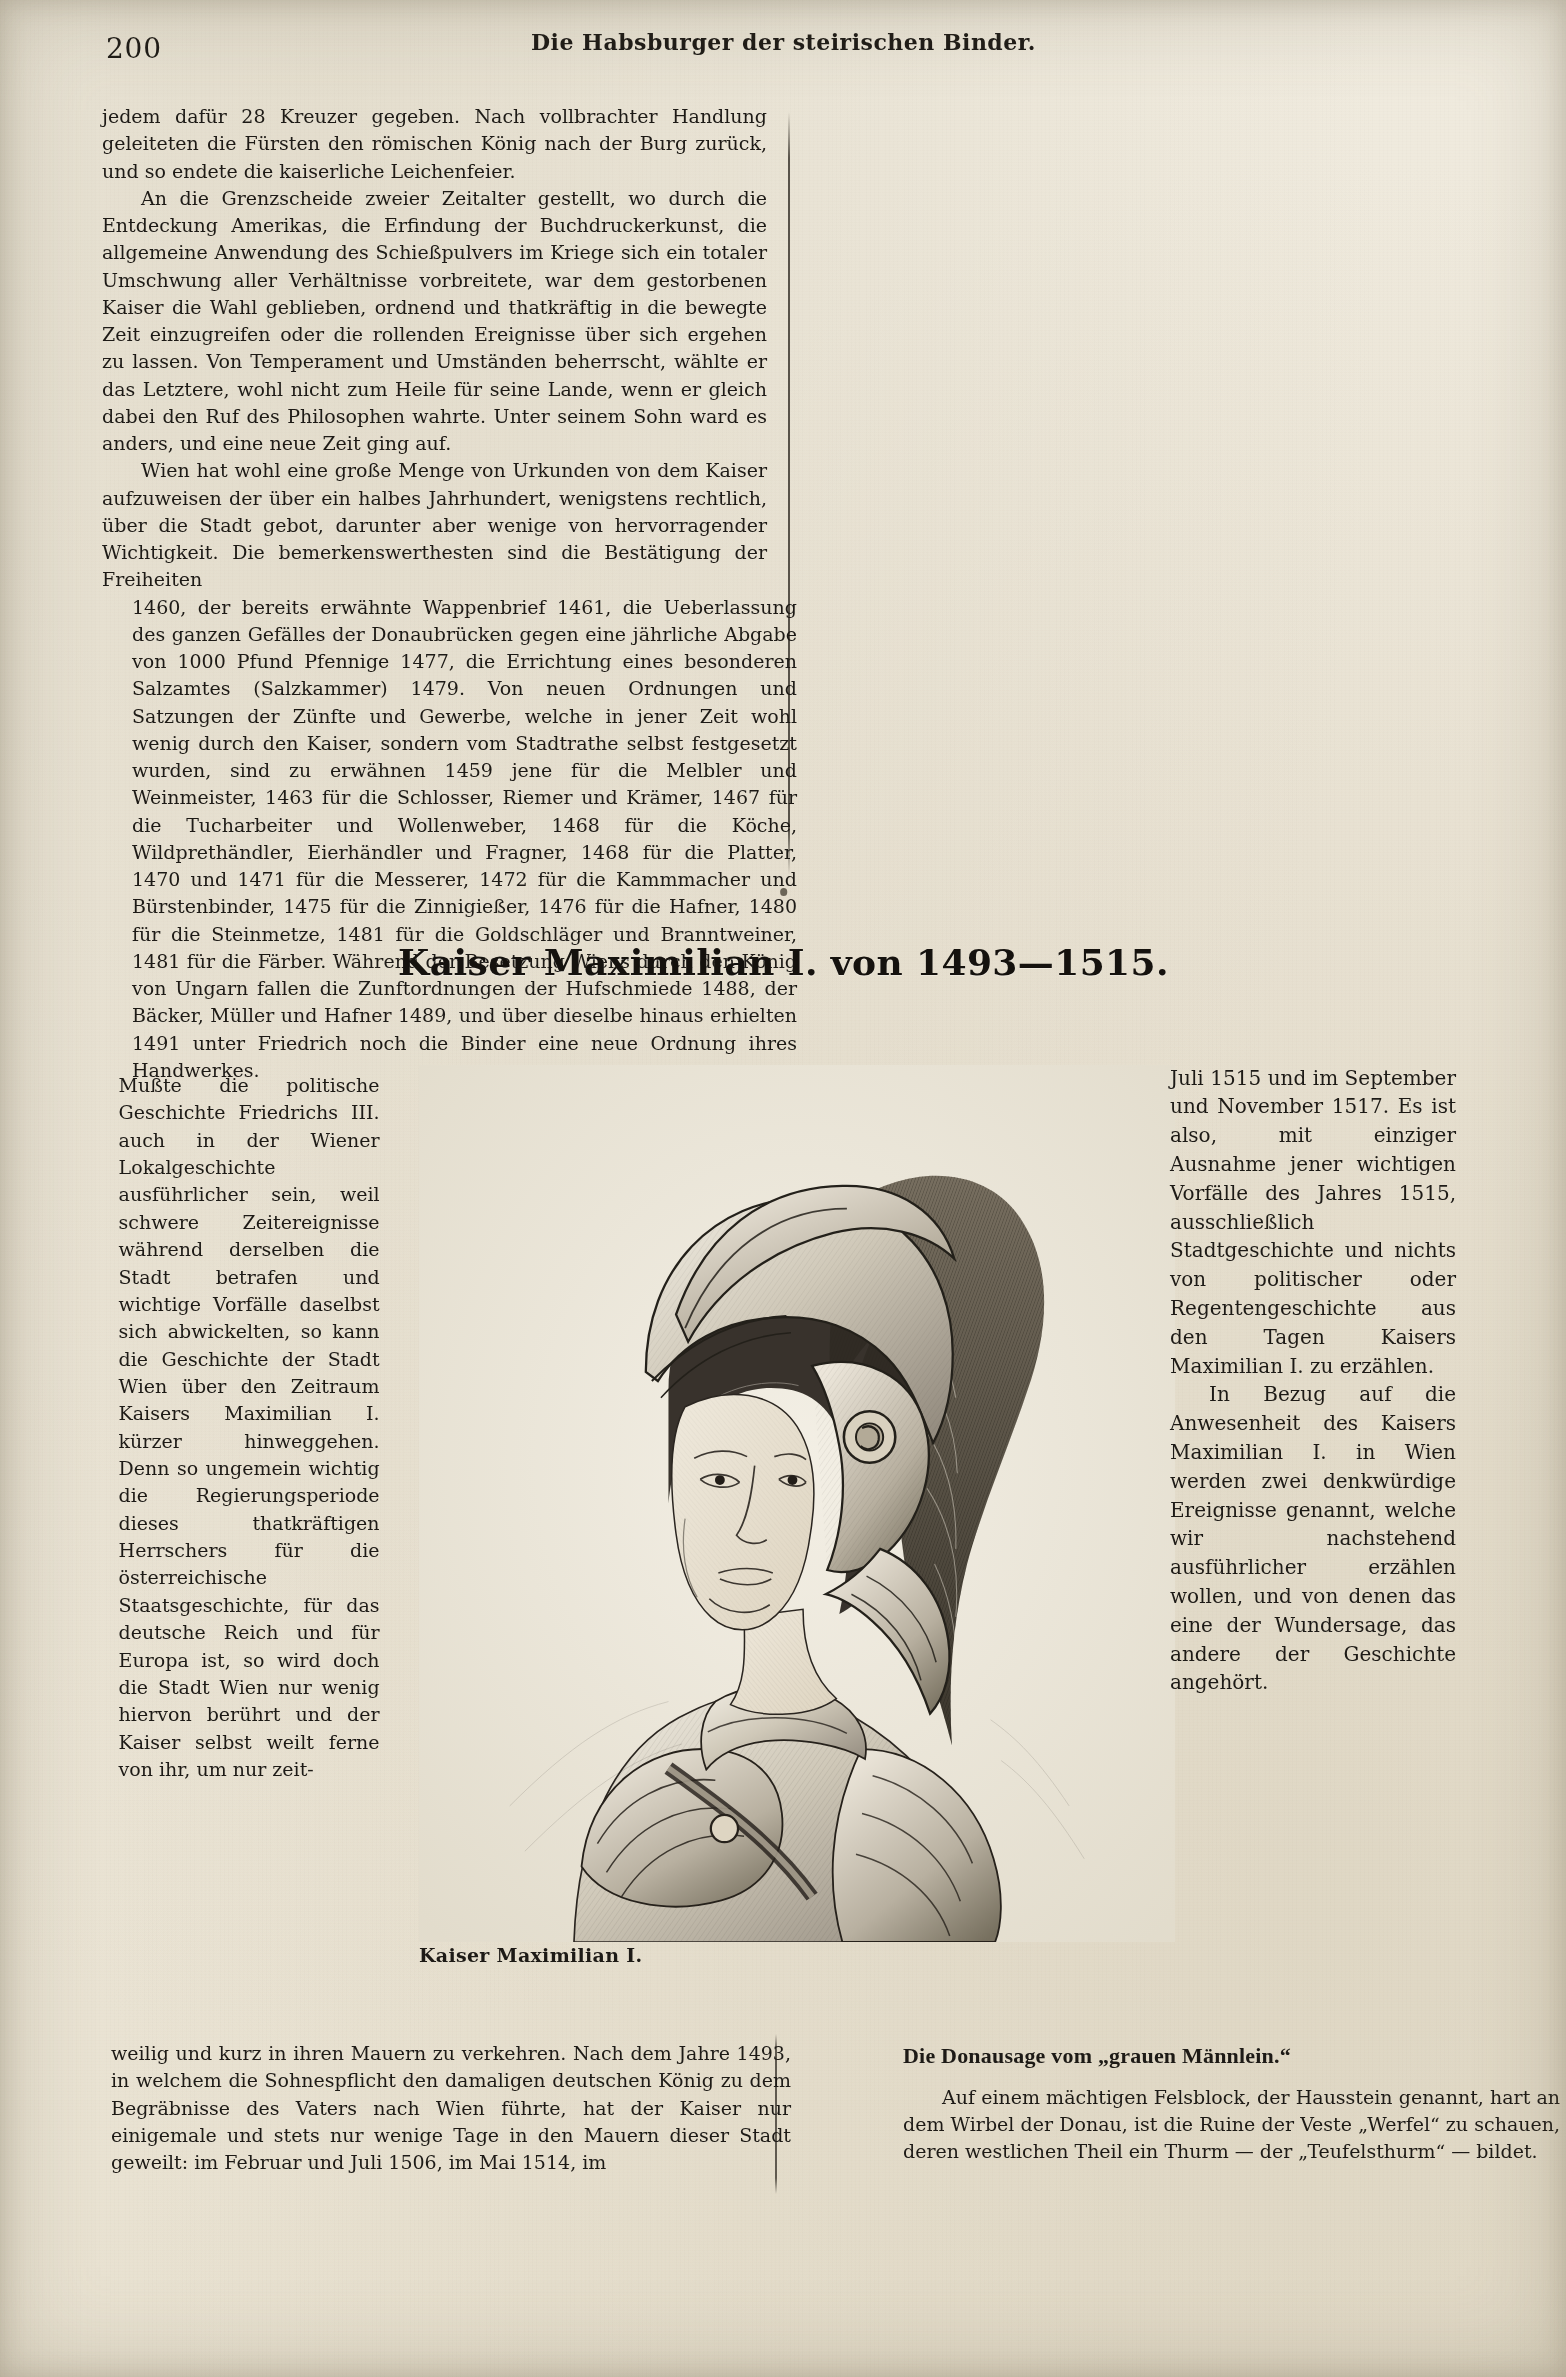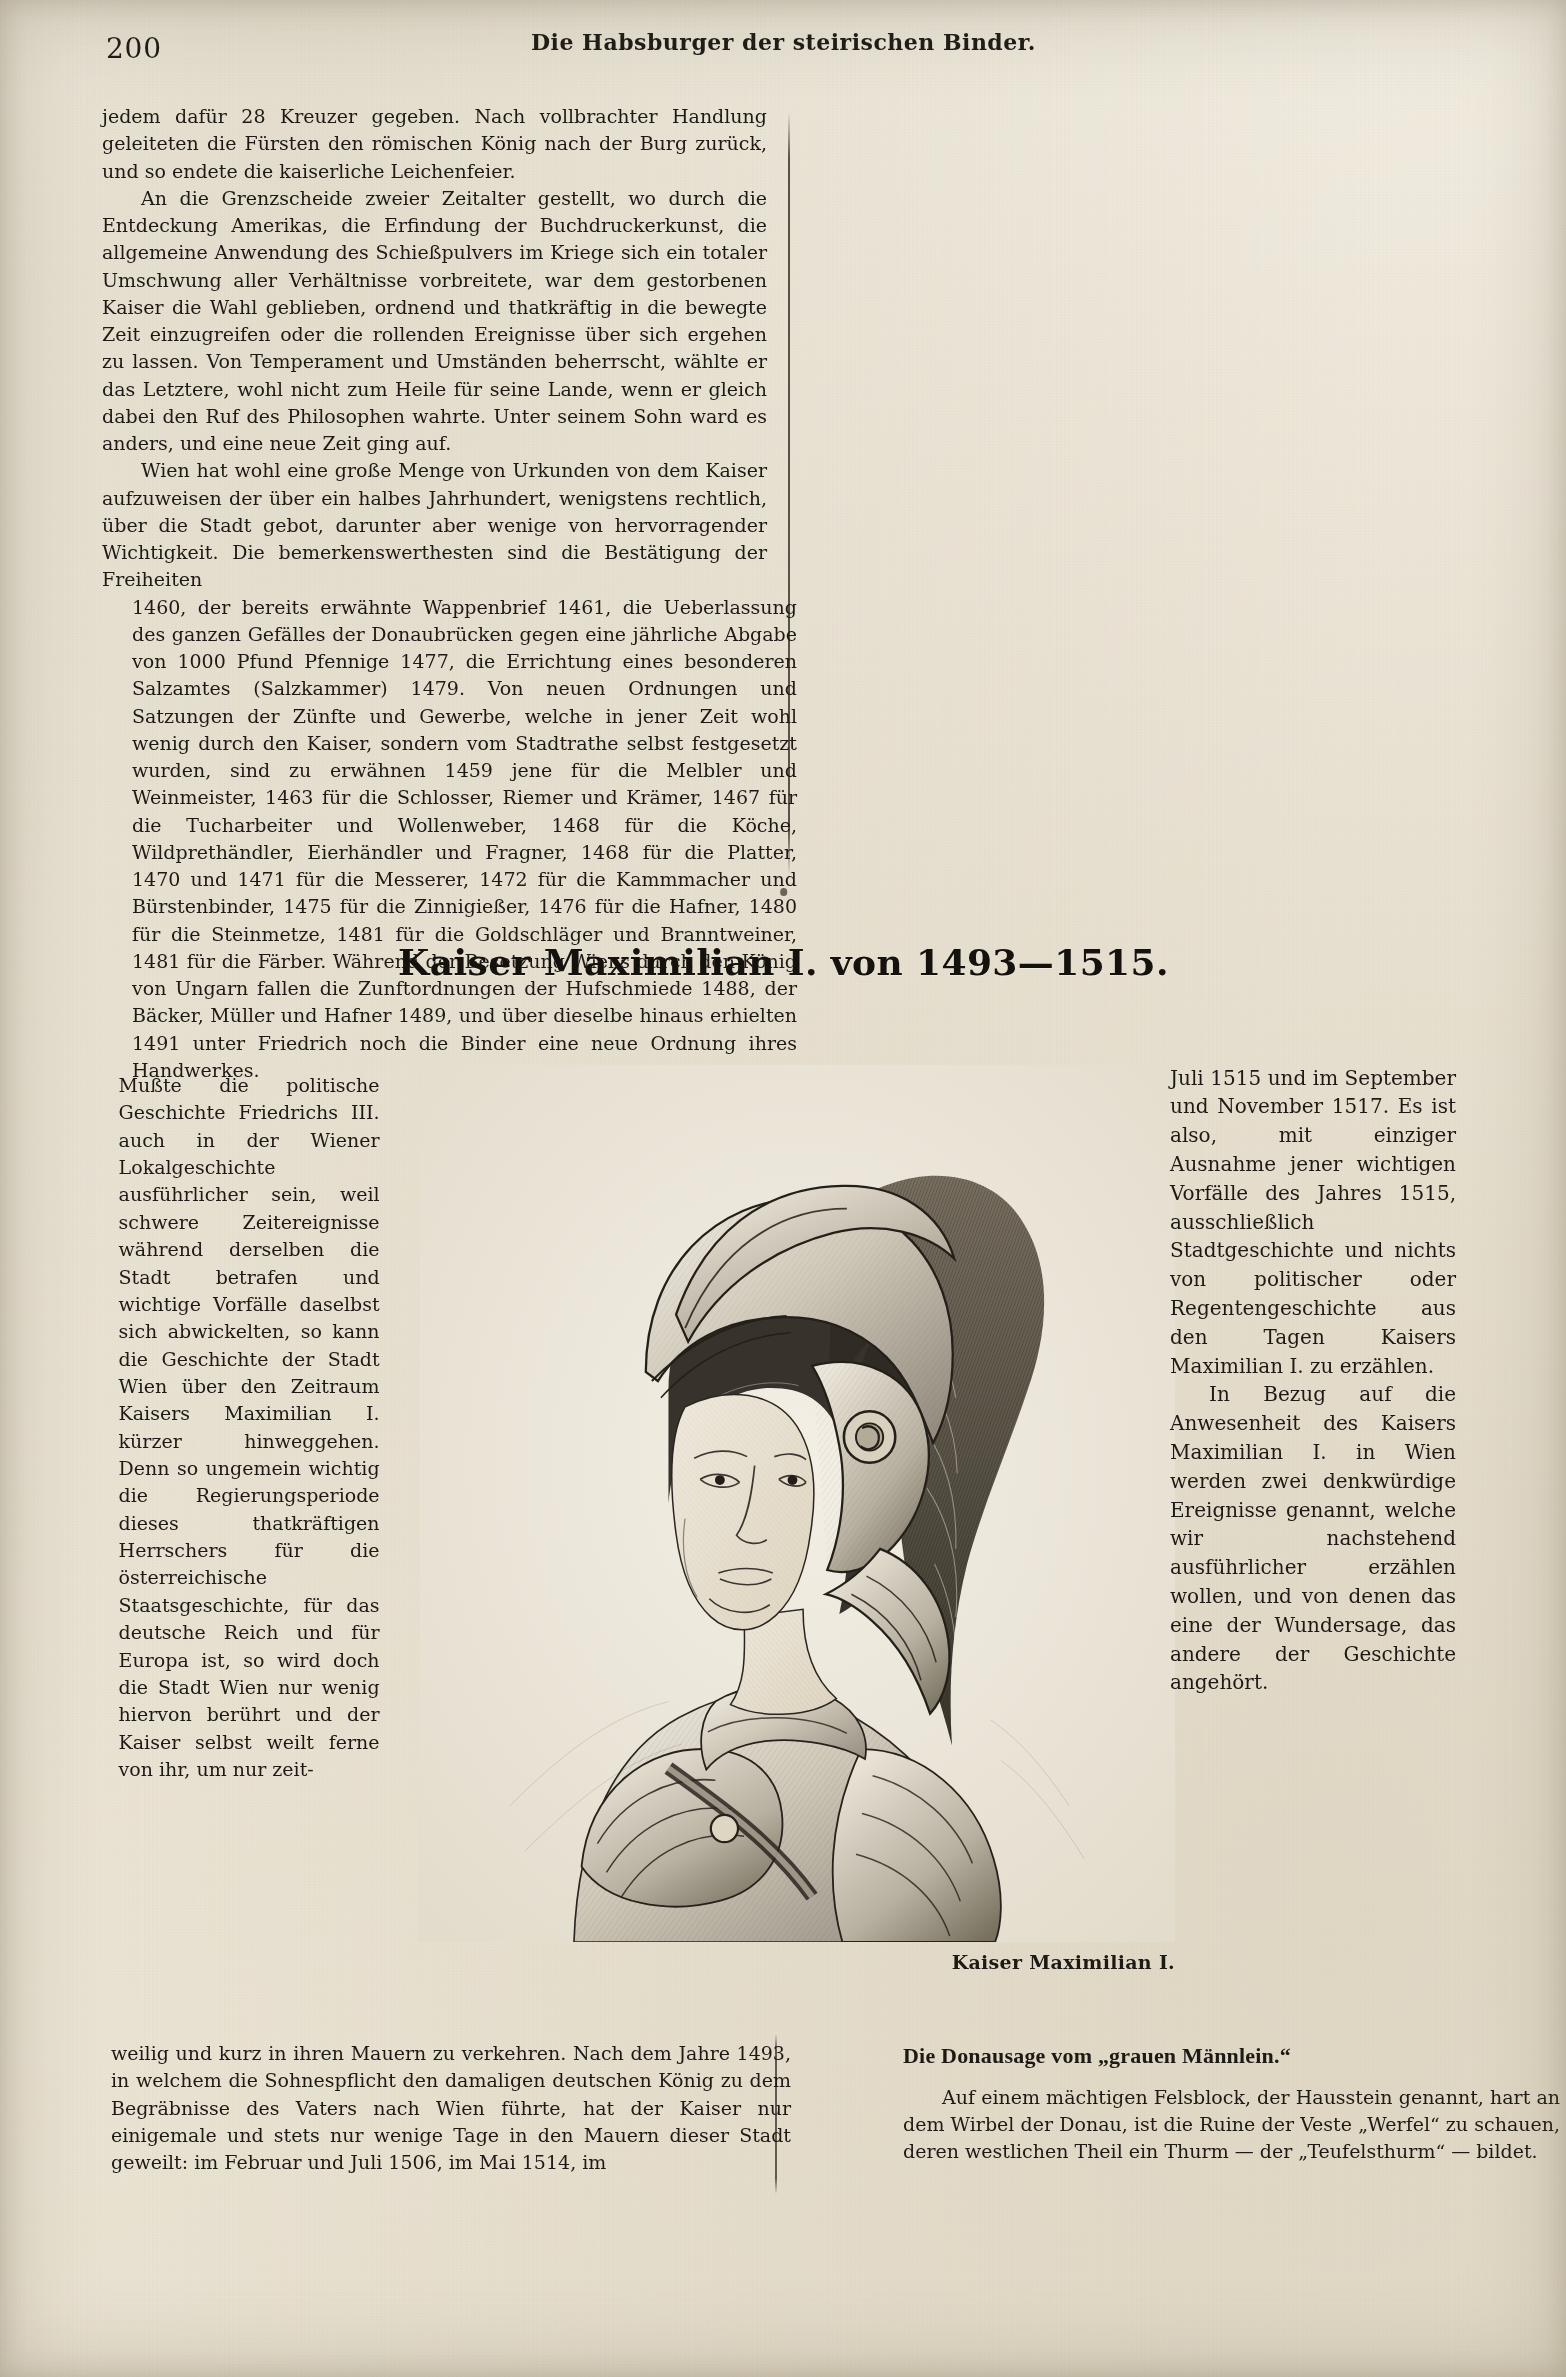--- a/index.html
+++ b/index.html
@@ -152,26 +152,26 @@
     text-align: justify;
   }
   .figure {
     position: absolute;
     left: 317px;
     top: 9px;
     width: 756px;
     text-align: center;
   }
   .figure-caption {
-    margin-top: 9px;
+    margin-top: 2px;
     font-family: "DejaVu Serif", serif;
     font-weight: bold;
     font-size: 19px;
     letter-spacing: 0.3px;
-    text-align: right;
+    text-align: left;
   }
   .engraving {
     width: 756px;
     height: 877px;
     display: block;
   }
 
   
   .bottom {
     position: absolute;

